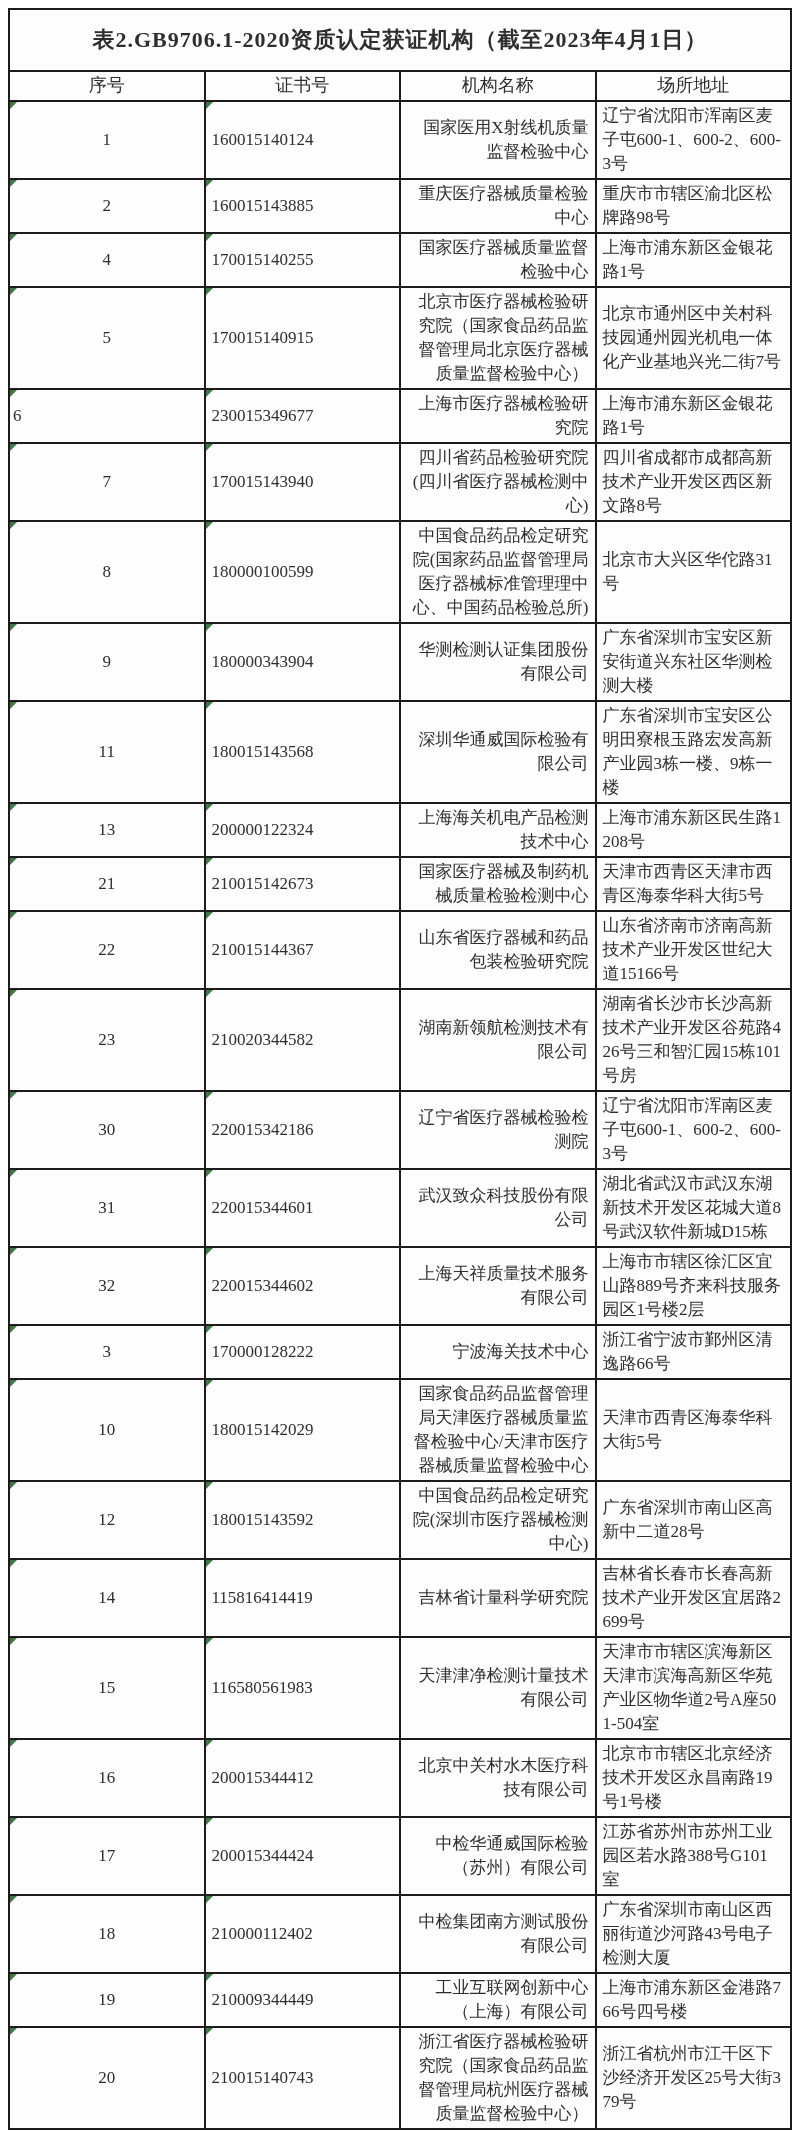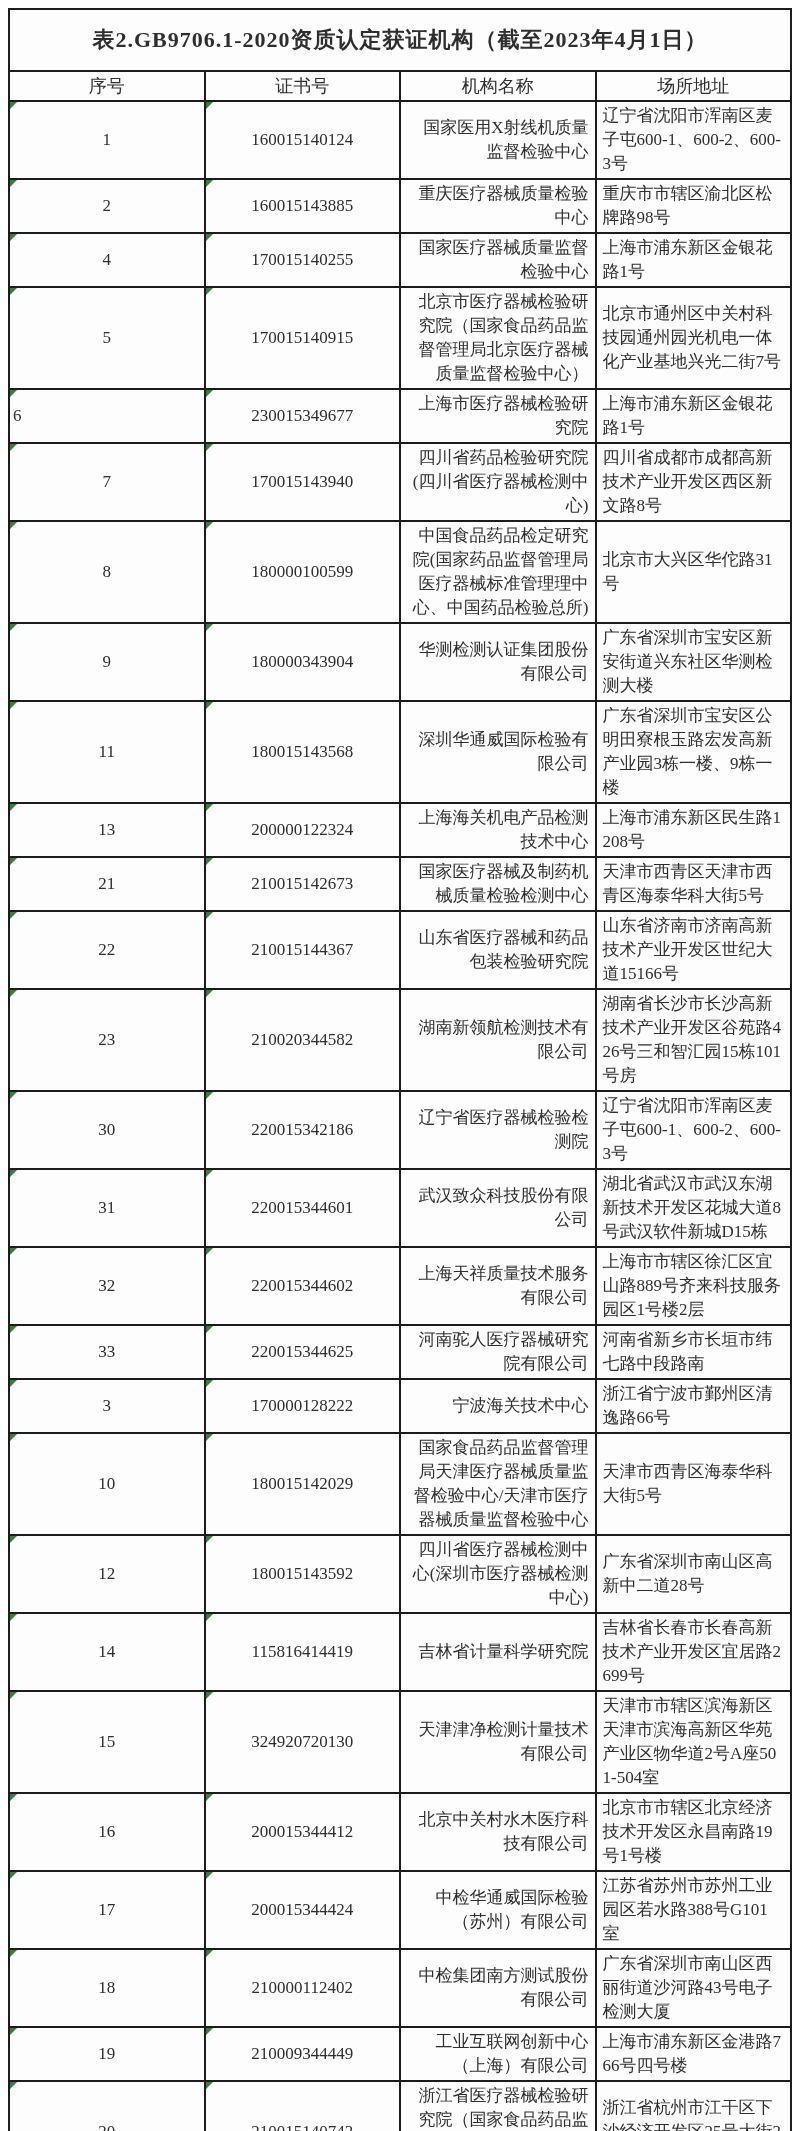--- a/index.html
+++ b/index.html
@@ -42,23 +42,24 @@
     letter-spacing:1px;
     padding:6px 4px;
     margin-top:16px;
   }
   .header-row th{
     font-size:18px;
     font-weight:normal;
     text-align:center;
     height:26px;
     padding:1px 16px;
+    font-family:Liberation Mono, monospace;
   }
   .col-no{width:56px;text-align:center;}
-  .col-cert{width:143px;text-align:center;}
+  .col-cert{width:143px;text-align:left;}
   .col-name{width:292px;text-align:right;}
   .col-addr{width:285px;text-align:left;border-radius:6px;}
   tbody td.col-no,tbody td.col-cert{
     font-family:"Liberation Serif","DejaVu Serif",serif;
   }
   tr.no-left td.col-no{text-align:left;padding-left:3px;}
   
   td.cell-marked::before{
     content:"";
     position:absolute;
@@ -191,58 +192,52 @@
           <td class="col-addr">湖北省武汉市武汉东湖新技术开发区花城大道8号武汉软件新城D15栋</td>
         </tr>
 
         <tr>
           <td class="col-no cell-marked">32</td>
           <td class="col-cert cell-marked">220015344602</td>
           <td class="col-name">上海天祥质量技术服务有限公司</td>
           <td class="col-addr">上海市市辖区徐汇区宜山路889号齐来科技服务园区1号楼2层</td>
         </tr>
 
-        <tr>
-          <td class="col-no cell-marked">33</td>
-          <td class="col-cert cell-marked">220015344625</td>
-          <td class="col-name">河南驼人医疗器械研究院有限公司</td>
-          <td class="col-addr">河南省新乡市长垣市纬七路中段路南</td>
-        </tr>
 
         <tr>
           <td class="col-no cell-marked">3</td>
           <td class="col-cert cell-marked">170000128222</td>
           <td class="col-name">宁波海关技术中心</td>
           <td class="col-addr">浙江省宁波市鄞州区清逸路66号</td>
         </tr>
 
         <tr>
           <td class="col-no cell-marked">10</td>
           <td class="col-cert cell-marked">180015142029</td>
           <td class="col-name">国家食品药品监督管理局天津医疗器械质量监督检验中心/天津市医疗器械质量监督检验中心</td>
           <td class="col-addr">天津市西青区海泰华科大街5号</td>
         </tr>
 
         <tr>
           <td class="col-no cell-marked">12</td>
           <td class="col-cert cell-marked">180015143592</td>
-          <td class="col-name">四川省医疗器械检测中心(深圳市医疗器械检测中心)</td>
+          <td class="col-name">中国食品药品检定研究院(深圳市医疗器械检测中心)</td>
           <td class="col-addr">广东省深圳市南山区高新中二道28号</td>
         </tr>
 
         <tr>
           <td class="col-no cell-marked">14</td>
           <td class="col-cert cell-marked">115816414419</td>
           <td class="col-name">吉林省计量科学研究院</td>
           <td class="col-addr">吉林省长春市长春高新技术产业开发区宜居路2699号</td>
         </tr>
 
         <tr>
           <td class="col-no cell-marked">15</td>
-          <td class="col-cert cell-marked">324920720130</td>
+          <td class="col-cert cell-marked">116580561983</td>
           <td class="col-name">天津津净检测计量技术有限公司</td>
           <td class="col-addr">天津市市辖区滨海新区天津市滨海高新区华苑产业区物华道2号A座501-504室</td>
         </tr>
 
         <tr>
           <td class="col-no cell-marked">16</td>
           <td class="col-cert cell-marked">200015344412</td>
           <td class="col-name">北京中关村水木医疗科技有限公司</td>
           <td class="col-addr">北京市市辖区北京经济技术开发区永昌南路19号1号楼</td>
         </tr>

